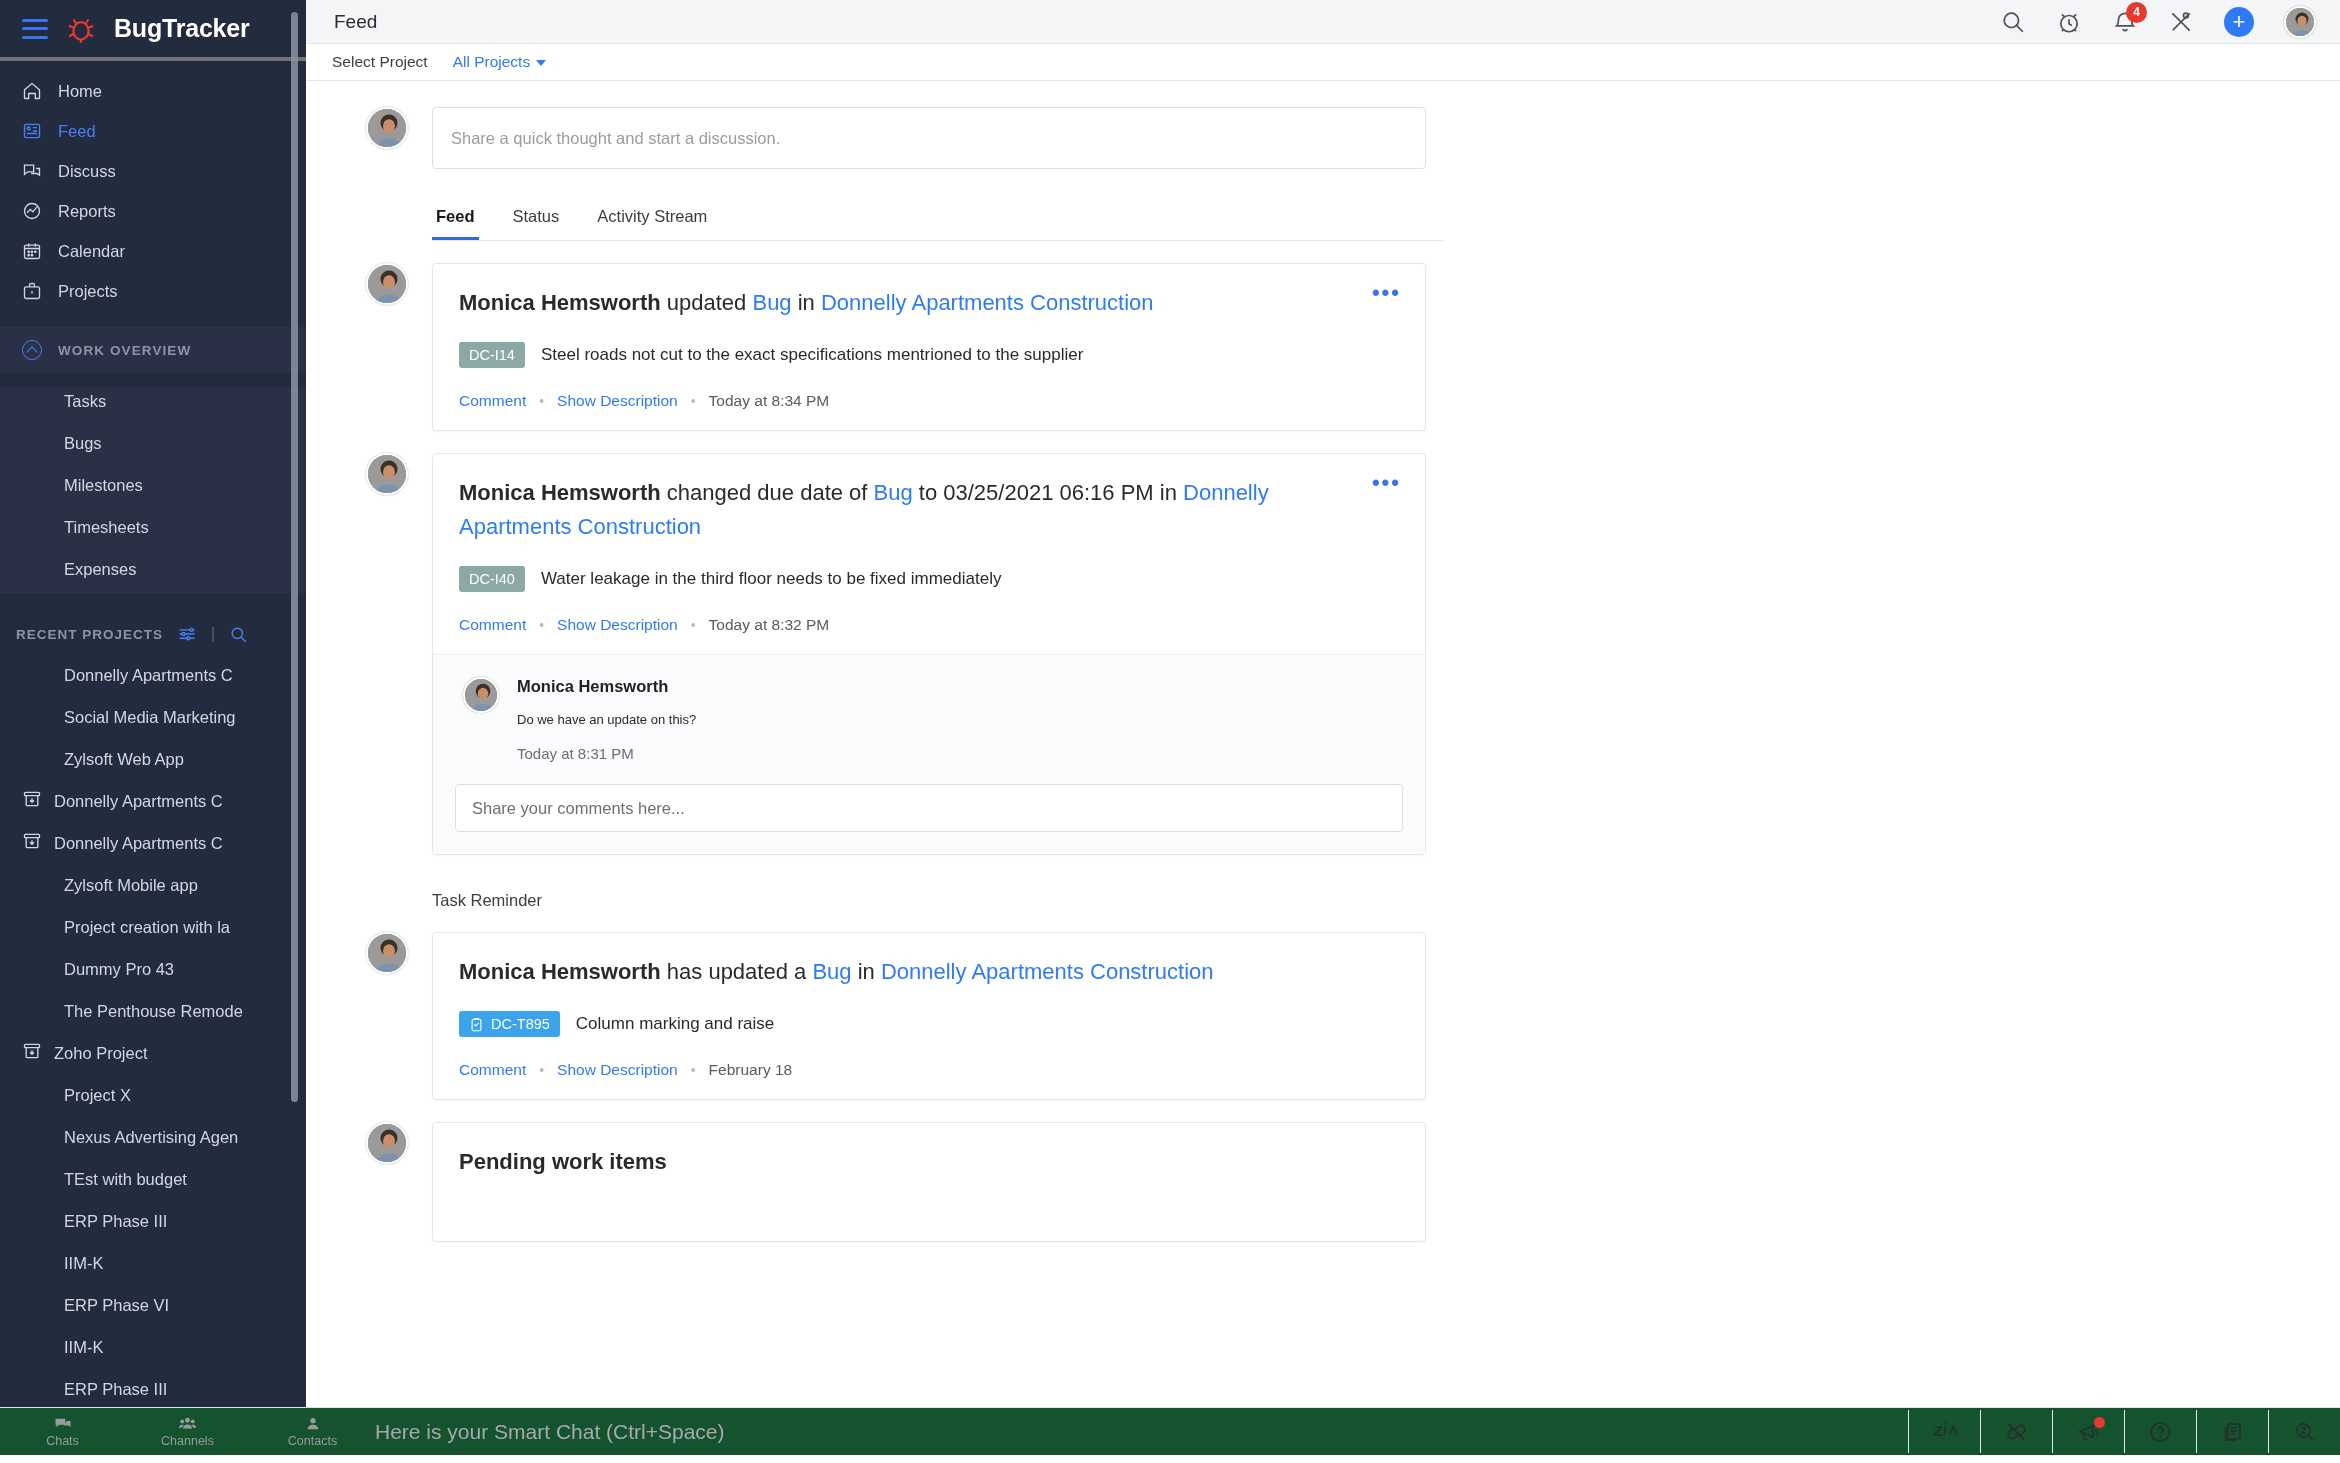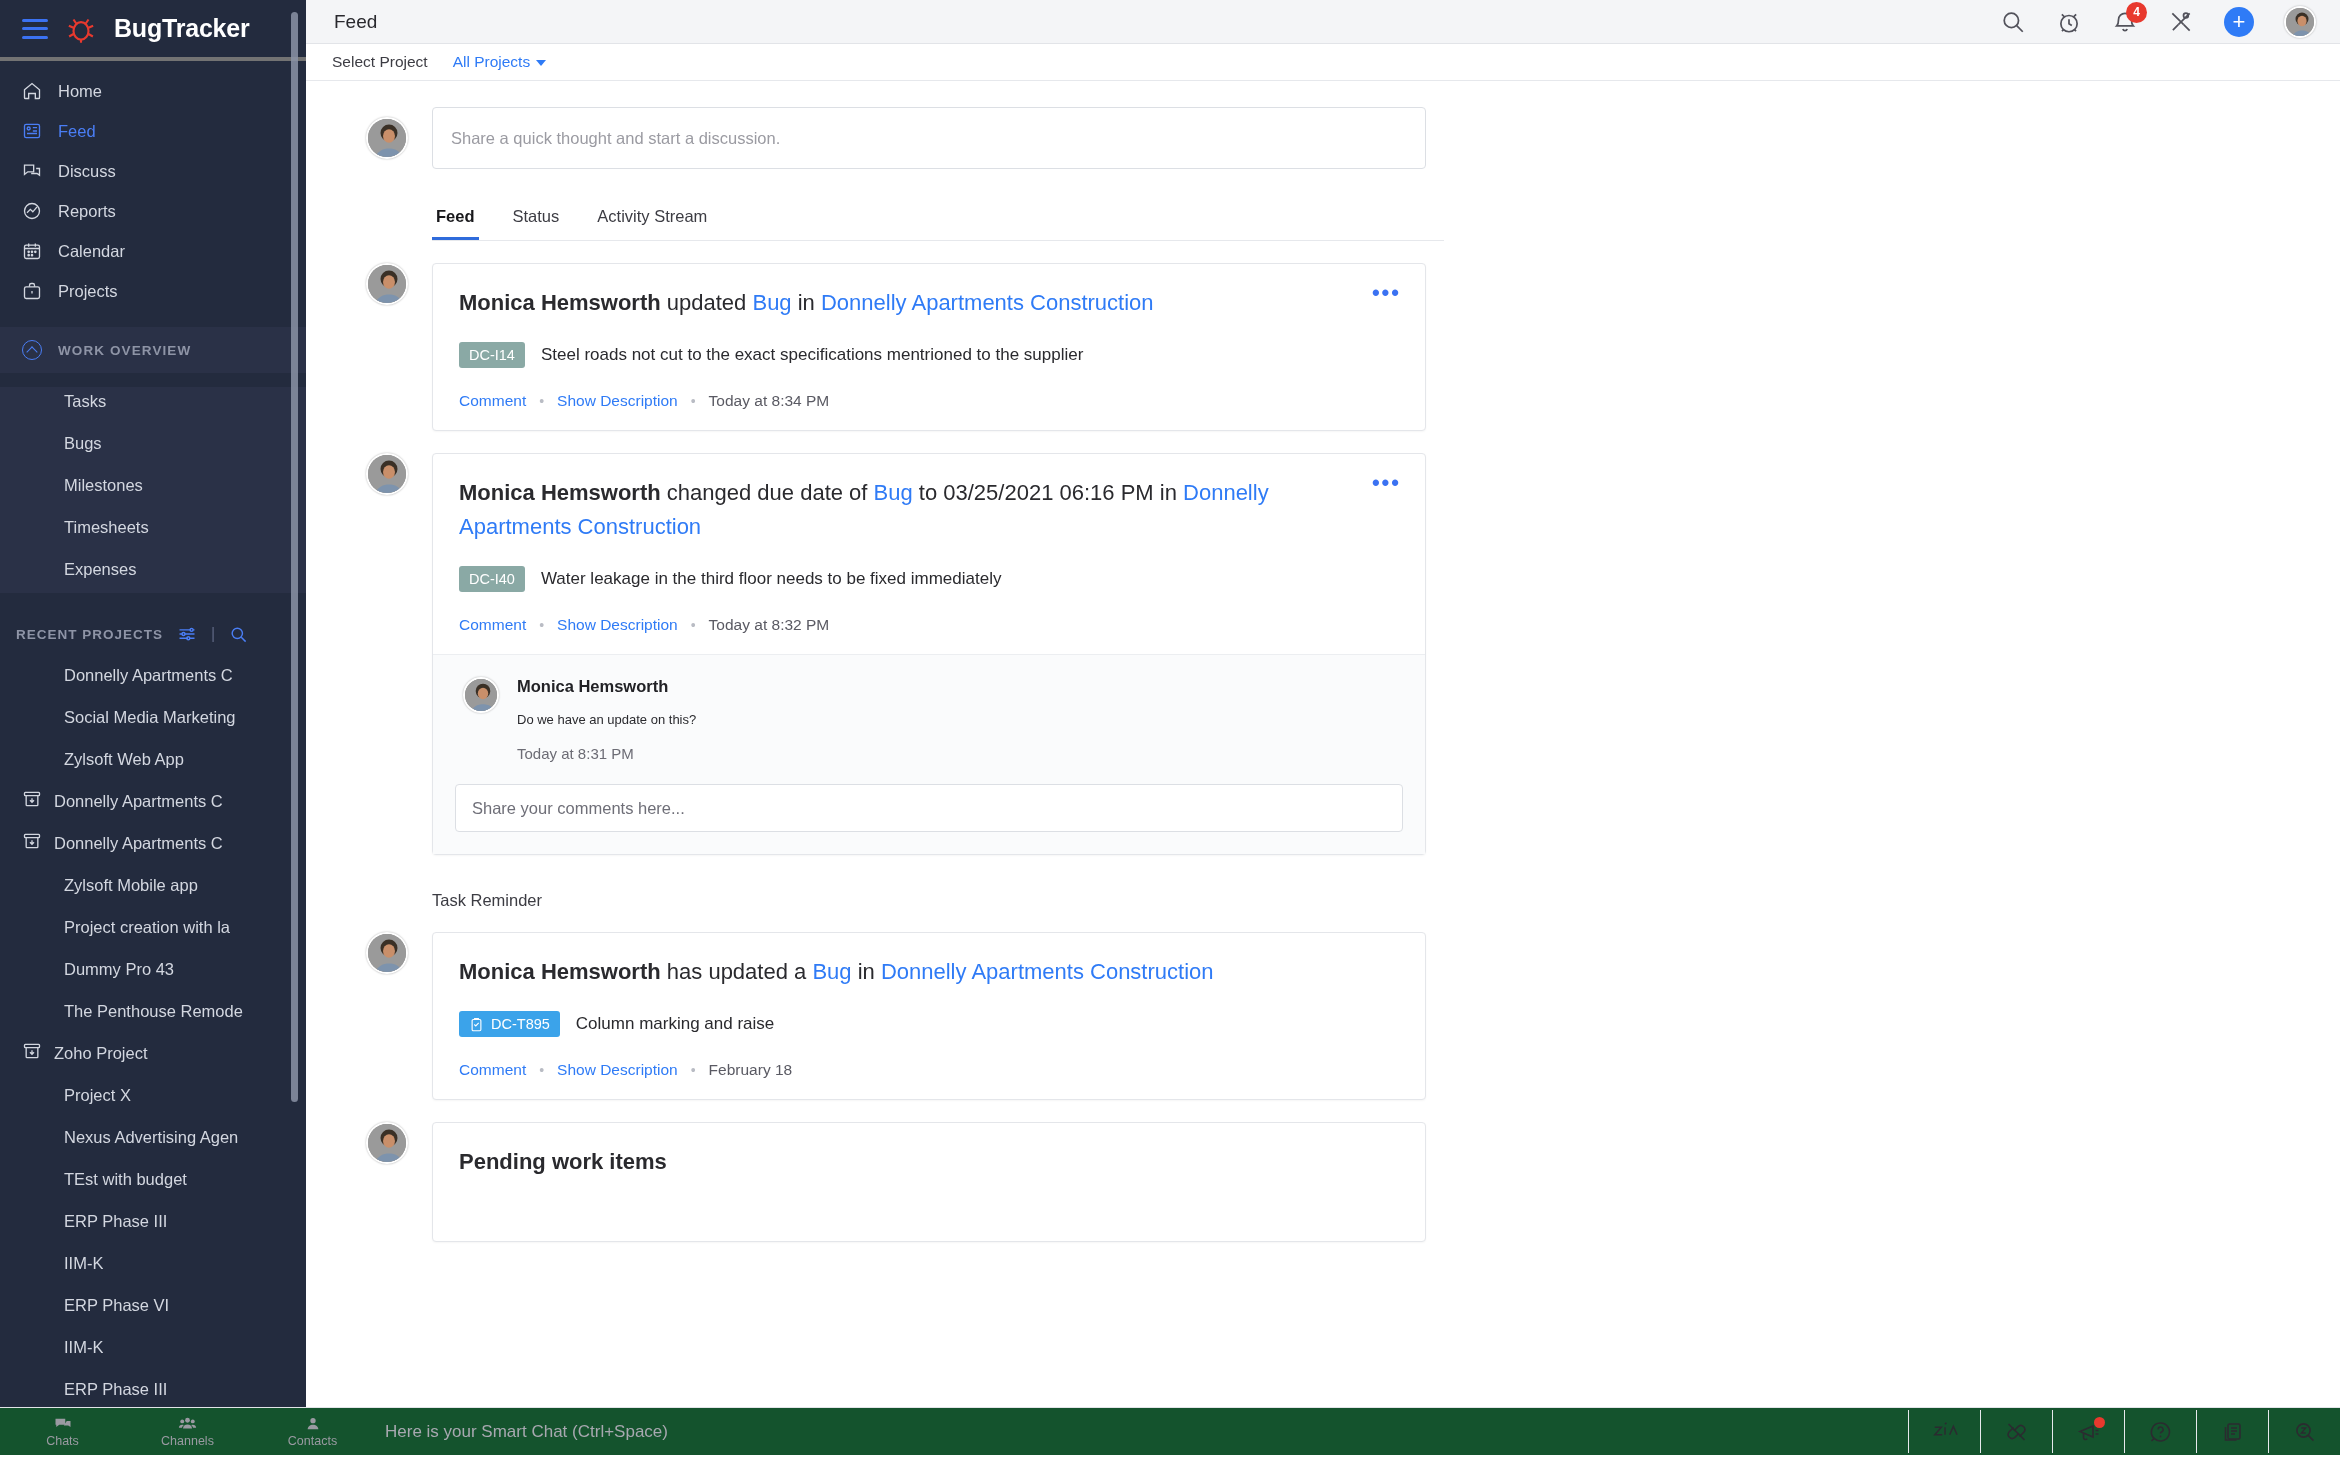--- a/index.html
+++ b/index.html
@@ -112,21 +112,21 @@
     border-left: 5px solid transparent; border-right: 5px solid transparent;
     border-top: 6px solid #2f7bf6; vertical-align: middle; }
 
   
   .main {
     position: absolute; left: 306px; top: 81px; right: 0; bottom: 43px;
     background: #fff; overflow: hidden;
   }
   .feed-col { width: 1060px; margin-left: 60px; padding-top: 26px; }
 
-  .composer-row { display: flex; gap: 24px; align-items: center; }
+  .composer-row { display: flex; gap: 24px; align-items: flex-start; }
   .composer {
     flex: 1; height: 62px; border: 1px solid #dcdfe4; border-radius: 4px;
     display: flex; align-items: center; padding: 0 18px; background:#fff;
     color: #9b9ba2; font-size: 16.5px; cursor: text; max-width: 1012px;
   }
 
   .tabs { display: flex; gap: 30px; margin-left: 66px; margin-top: 38px;
           border-bottom: 1px solid #e6e8ec; width: 1012px; }
   .tab { font-size: 16.5px; color: #3c3c43; padding: 0 4px 11px 4px; cursor: pointer; }
   .tab.active { color: #18181b; font-weight: bold; border-bottom: 3px solid #2f6bdb; }
@@ -175,21 +175,21 @@
 
   .group-label { margin-left: 66px; margin-top: 36px; font-size: 16.5px; color: #3c3c43; }
 
   
   .bottombar {
     position: absolute; left: 0; bottom: 8px; width: 2340px; height: 48px;
     background: #14532d; border-top: 1px solid #e2e4e8; display: flex; align-items: center;
   }
   .bb-tab { width: 125px; display: flex; flex-direction: column; align-items: center;
             justify-content: center; gap: 1px; color: #9a9aa2; font-size: 12.5px; cursor: pointer;}
-  .bb-chat { flex: 1; margin-left: 10px; color: #a8a8b0; font-size: 17px; cursor: text; }
+  .bb-chat { flex: 1; color: #a8a8b0; font-size: 21px; cursor: text; }
   .bb-right { display: flex; height: 43px; align-items: stretch; }
   .bb-ic { width: 72px; display: flex; align-items: center; justify-content: center;
            border-left: 1px solid #e6e8ec; position: relative; cursor: pointer; }
   .red-dot { position: absolute; top: 7px; right: 19px; width: 11px; height: 11px;
              background: #e8392e; border-radius: 50%; }
 </style>
 </head>
 <body>
 
 <div id="app">

